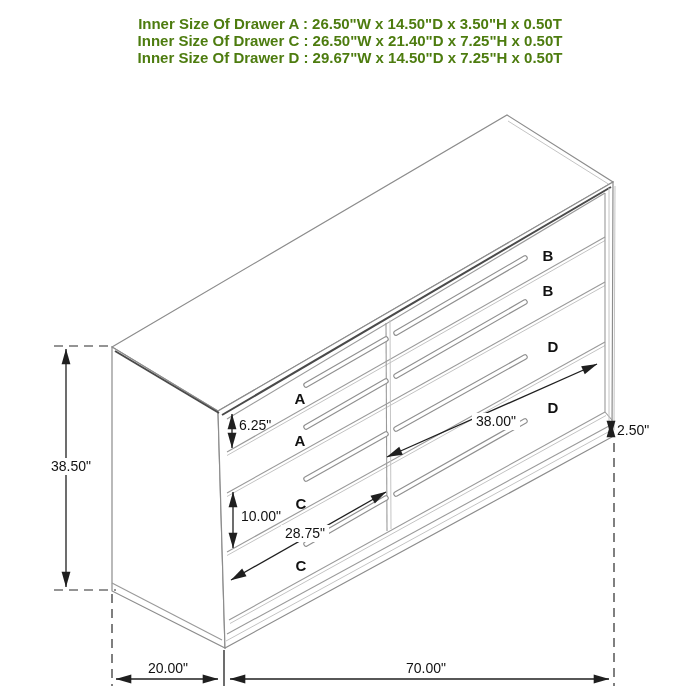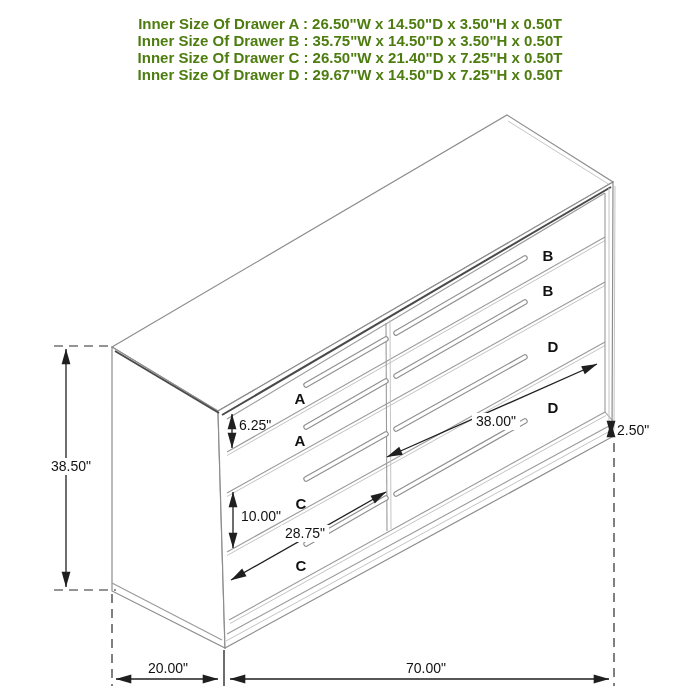--- a/index.html
+++ b/index.html
@@ -20,21 +20,20 @@
   .hin{stroke:#ffffff;stroke-width:3.2;stroke-linecap:round;fill:none;}
   .lbg{fill:#ffffff;}
 </style>
 </head>
 <body>
 
 <div id="stage">
 
   <div id="spec-header">
     <div>Inner Size Of Drawer A : 26.50"W x 14.50"D x 3.50"H x 0.50T</div>
-    <div>Inner Size Of Drawer B : 35.75"W x 14.50"D x 3.50"H x 0.50T</div>
     <div>Inner Size Of Drawer C : 26.50"W x 21.40"D x 7.25"H x 0.50T</div>
     <div>Inner Size Of Drawer D : 29.67"W x 14.50"D x 7.25"H x 0.50T</div>
   </div>
 
   <svg width="700" height="700" viewBox="0 0 700 700">
     <defs>
       <marker id="arr" orient="auto" markerWidth="13" markerHeight="8" refX="12.3" refY="4">
         <path d="M0.5,0.6 L12.5,4 L0.5,7.4 Z" fill="#1f1f1f"></path>
       </marker>
       <marker id="arrs" orient="auto-start-reverse" markerWidth="13" markerHeight="8" refX="12.3" refY="4">

